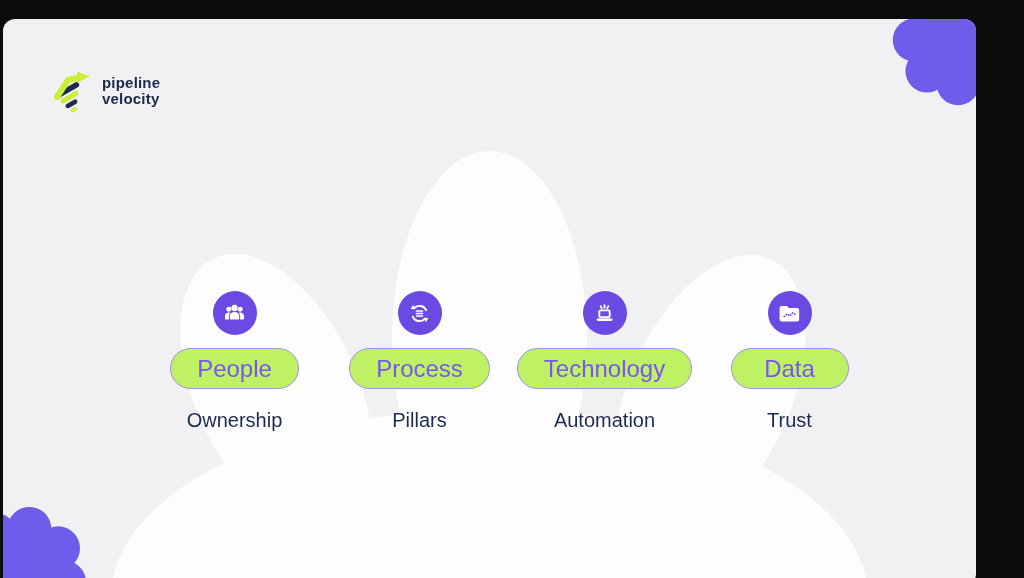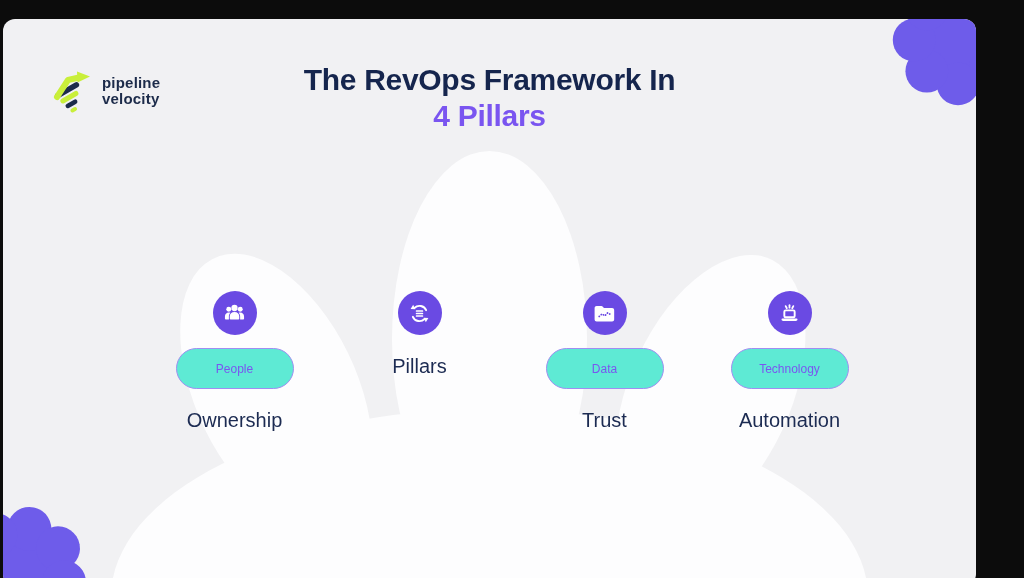--- a/index.html
+++ b/index.html
@@ -50,23 +50,23 @@
     width:185px; display:flex; flex-direction:column; align-items:center;
   }
   .pillar-icon-circle {
     width:44px; height:44px; border-radius:50%;
     background:#6a4ae3;
     display:flex; align-items:center; justify-content:center;
   }
   .pillar-icon-circle svg { width:27px; height:27px; }
   .pillar-pill {
     margin-top:13px; height:41px; min-width:118px; padding:0 26px;
-    background:#5eead4; border:1.5px solid #a18df2; border-radius:22px;
+    background:#bef264; border:1.5px solid #a18df2; border-radius:22px;
     display:flex; align-items:center; justify-content:center;
-    color:#7a55f0; font-size:12px; font-weight:500; white-space:nowrap;
+    color:#7a55f0; font-size:24px; font-weight:500; white-space:nowrap;
   }
   .pillar-sublabel {
     margin-top:20px; font-size:20px; font-weight:500; color:#1c2b52;
   }
 </style>
 </head>
 <body>
 
 <div class="stage">
 
@@ -116,24 +116,20 @@
       </g>
       <path d="M10 30 L21 13 L32 10.5" stroke="#c9ef3a" stroke-width="6" fill="none" stroke-linecap="round" stroke-linejoin="round"></path>
       <polygon points="30,4.5 43,9.5 30.5,15.5" fill="#c9ef3a"></polygon>
     </svg>
     <div class="logo-text">
       <div>pipeline</div>
       <div>velocity</div>
     </div>
   </div>
 
-  <div class="title-block">
-    <div class="title-line1">The RevOps Framework In</div>
-    <div class="title-line2">4 Pillars</div>
-  </div>
 
   <div class="pillars">
 
     <div class="pillar">
       <div class="pillar-icon-circle">
         <svg viewBox="0 0 24 24" fill="#ffffff">
           <circle cx="12" cy="7.1" r="2.8"></circle>
           <circle cx="6.9" cy="8.3" r="2.2"></circle>
           <circle cx="17.1" cy="8.3" r="2.2"></circle>
           <path d="M12 10.6c2.6 0 4.2 1.6 4.2 3.6v2.4c0 .4-.3.7-.7.7H8.5c-.4 0-.7-.3-.7-.7v-2.4c0-2 1.6-3.6 4.2-3.6z"></path>
@@ -154,44 +150,45 @@
           </g>
           <polygon points="6.4,4.2 8.2,8.2 4.1,8.1" fill="#ffffff"></polygon>
           <polygon points="17.6,19.8 15.8,15.8 19.9,15.9" fill="#ffffff"></polygon>
           <g stroke="#ffffff" stroke-width="1.5" stroke-linecap="round">
             <path d="M9.4 9.8h5.2"></path>
               <path d="M9.4 12h5.2"></path>
               <path d="M9.4 14.2h5.2"></path>
           </g>
         </svg>
       </div>
+      <div class="pillar-pill">Process</div>
       <div class="pillar-sublabel">Pillars</div>
-    </div>
-
-    <div class="pillar">
-      <div class="pillar-icon-circle">
-        <svg viewBox="0 0 24 24">
-          <path d="M3.2 7.2c0-1 .8-1.8 1.8-1.8h4.2c.5 0 1 .2 1.3.6l1 1.2h7.3c1 0 1.8.8 1.8 1.8v8.4c0 1-.8 1.8-1.8 1.8H5c-1 0-1.8-.8-1.8-1.8V7.2z" fill="#ffffff"></path>
-          <polyline points="7.3,14.6 9.8,12.4 12.3,14 14.8,11.4 16.8,12.6" fill="none" stroke="#6a4ae3" stroke-width="1.6" stroke-linecap="round" stroke-linejoin="round" stroke-dasharray="0.1 2.3"></polyline>
-        </svg>
-      </div>
-      <div class="pillar-pill">Data</div>
-      <div class="pillar-sublabel">Trust</div>
     </div>
 
     <div class="pillar">
       <div class="pillar-icon-circle">
         <svg viewBox="0 0 24 24">
           <g stroke="#ffffff" stroke-width="1.6" stroke-linecap="round" fill="none">
             <path d="M12 4.6v2.2"></path>
               <path d="M8.6 5.4l1 1.9"></path>
               <path d="M15.4 5.4l-1 1.9"></path>
           </g>
           <rect x="7.4" y="9.2" width="9.2" height="6.2" rx="1.2" fill="none" stroke="#ffffff" stroke-width="1.7"></rect>
           <path d="M5.6 16.4h12.8c.4 0 .7.3.7.7 0 .8-.7 1.5-1.5 1.5H6.4c-.8 0-1.5-.7-1.5-1.5 0-.4.3-.7.7-.7z" fill="#ffffff"></path>
         </svg>
       </div>
       <div class="pillar-pill">Technology</div>
       <div class="pillar-sublabel">Automation</div>
     </div>
 
+    <div class="pillar">
+      <div class="pillar-icon-circle">
+        <svg viewBox="0 0 24 24">
+          <path d="M3.2 7.2c0-1 .8-1.8 1.8-1.8h4.2c.5 0 1 .2 1.3.6l1 1.2h7.3c1 0 1.8.8 1.8 1.8v8.4c0 1-.8 1.8-1.8 1.8H5c-1 0-1.8-.8-1.8-1.8V7.2z" fill="#ffffff"></path>
+          <polyline points="7.3,14.6 9.8,12.4 12.3,14 14.8,11.4 16.8,12.6" fill="none" stroke="#6a4ae3" stroke-width="1.6" stroke-linecap="round" stroke-linejoin="round" stroke-dasharray="0.1 2.3"></polyline>
+        </svg>
+      </div>
+      <div class="pillar-pill">Data</div>
+      <div class="pillar-sublabel">Trust</div>
+    </div>
+
   </div>
 </div>
 
 </body></html>

